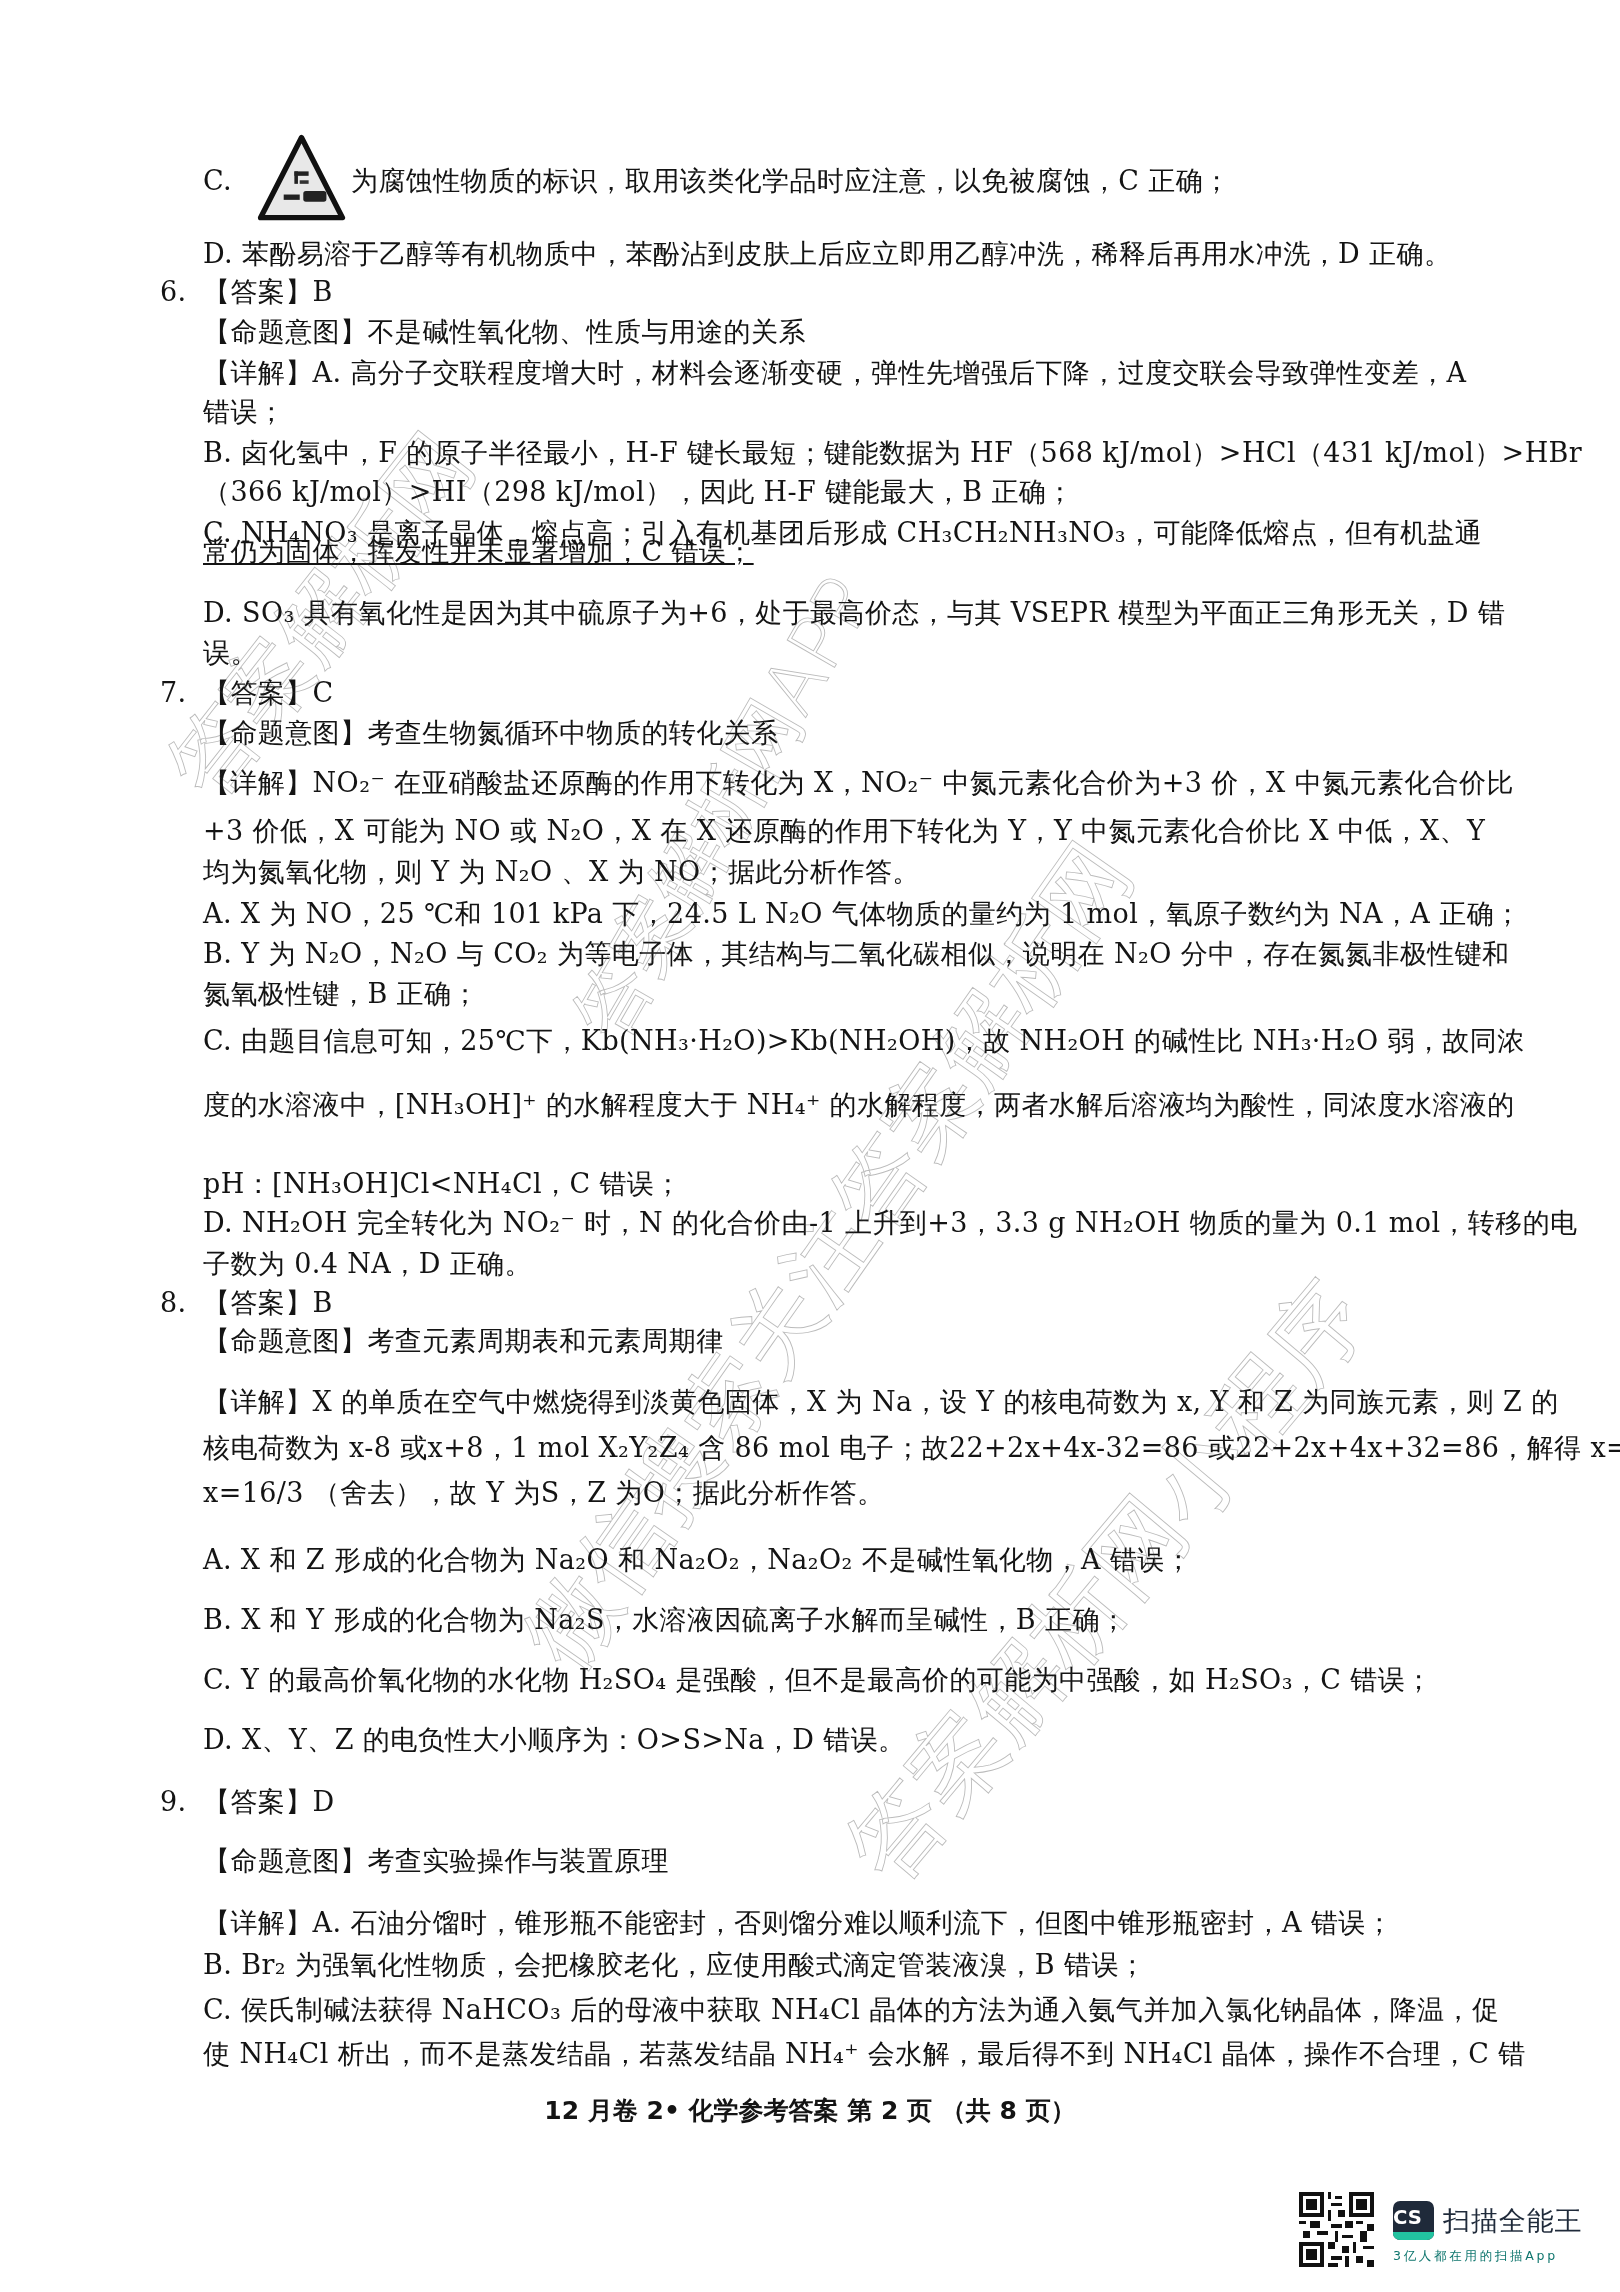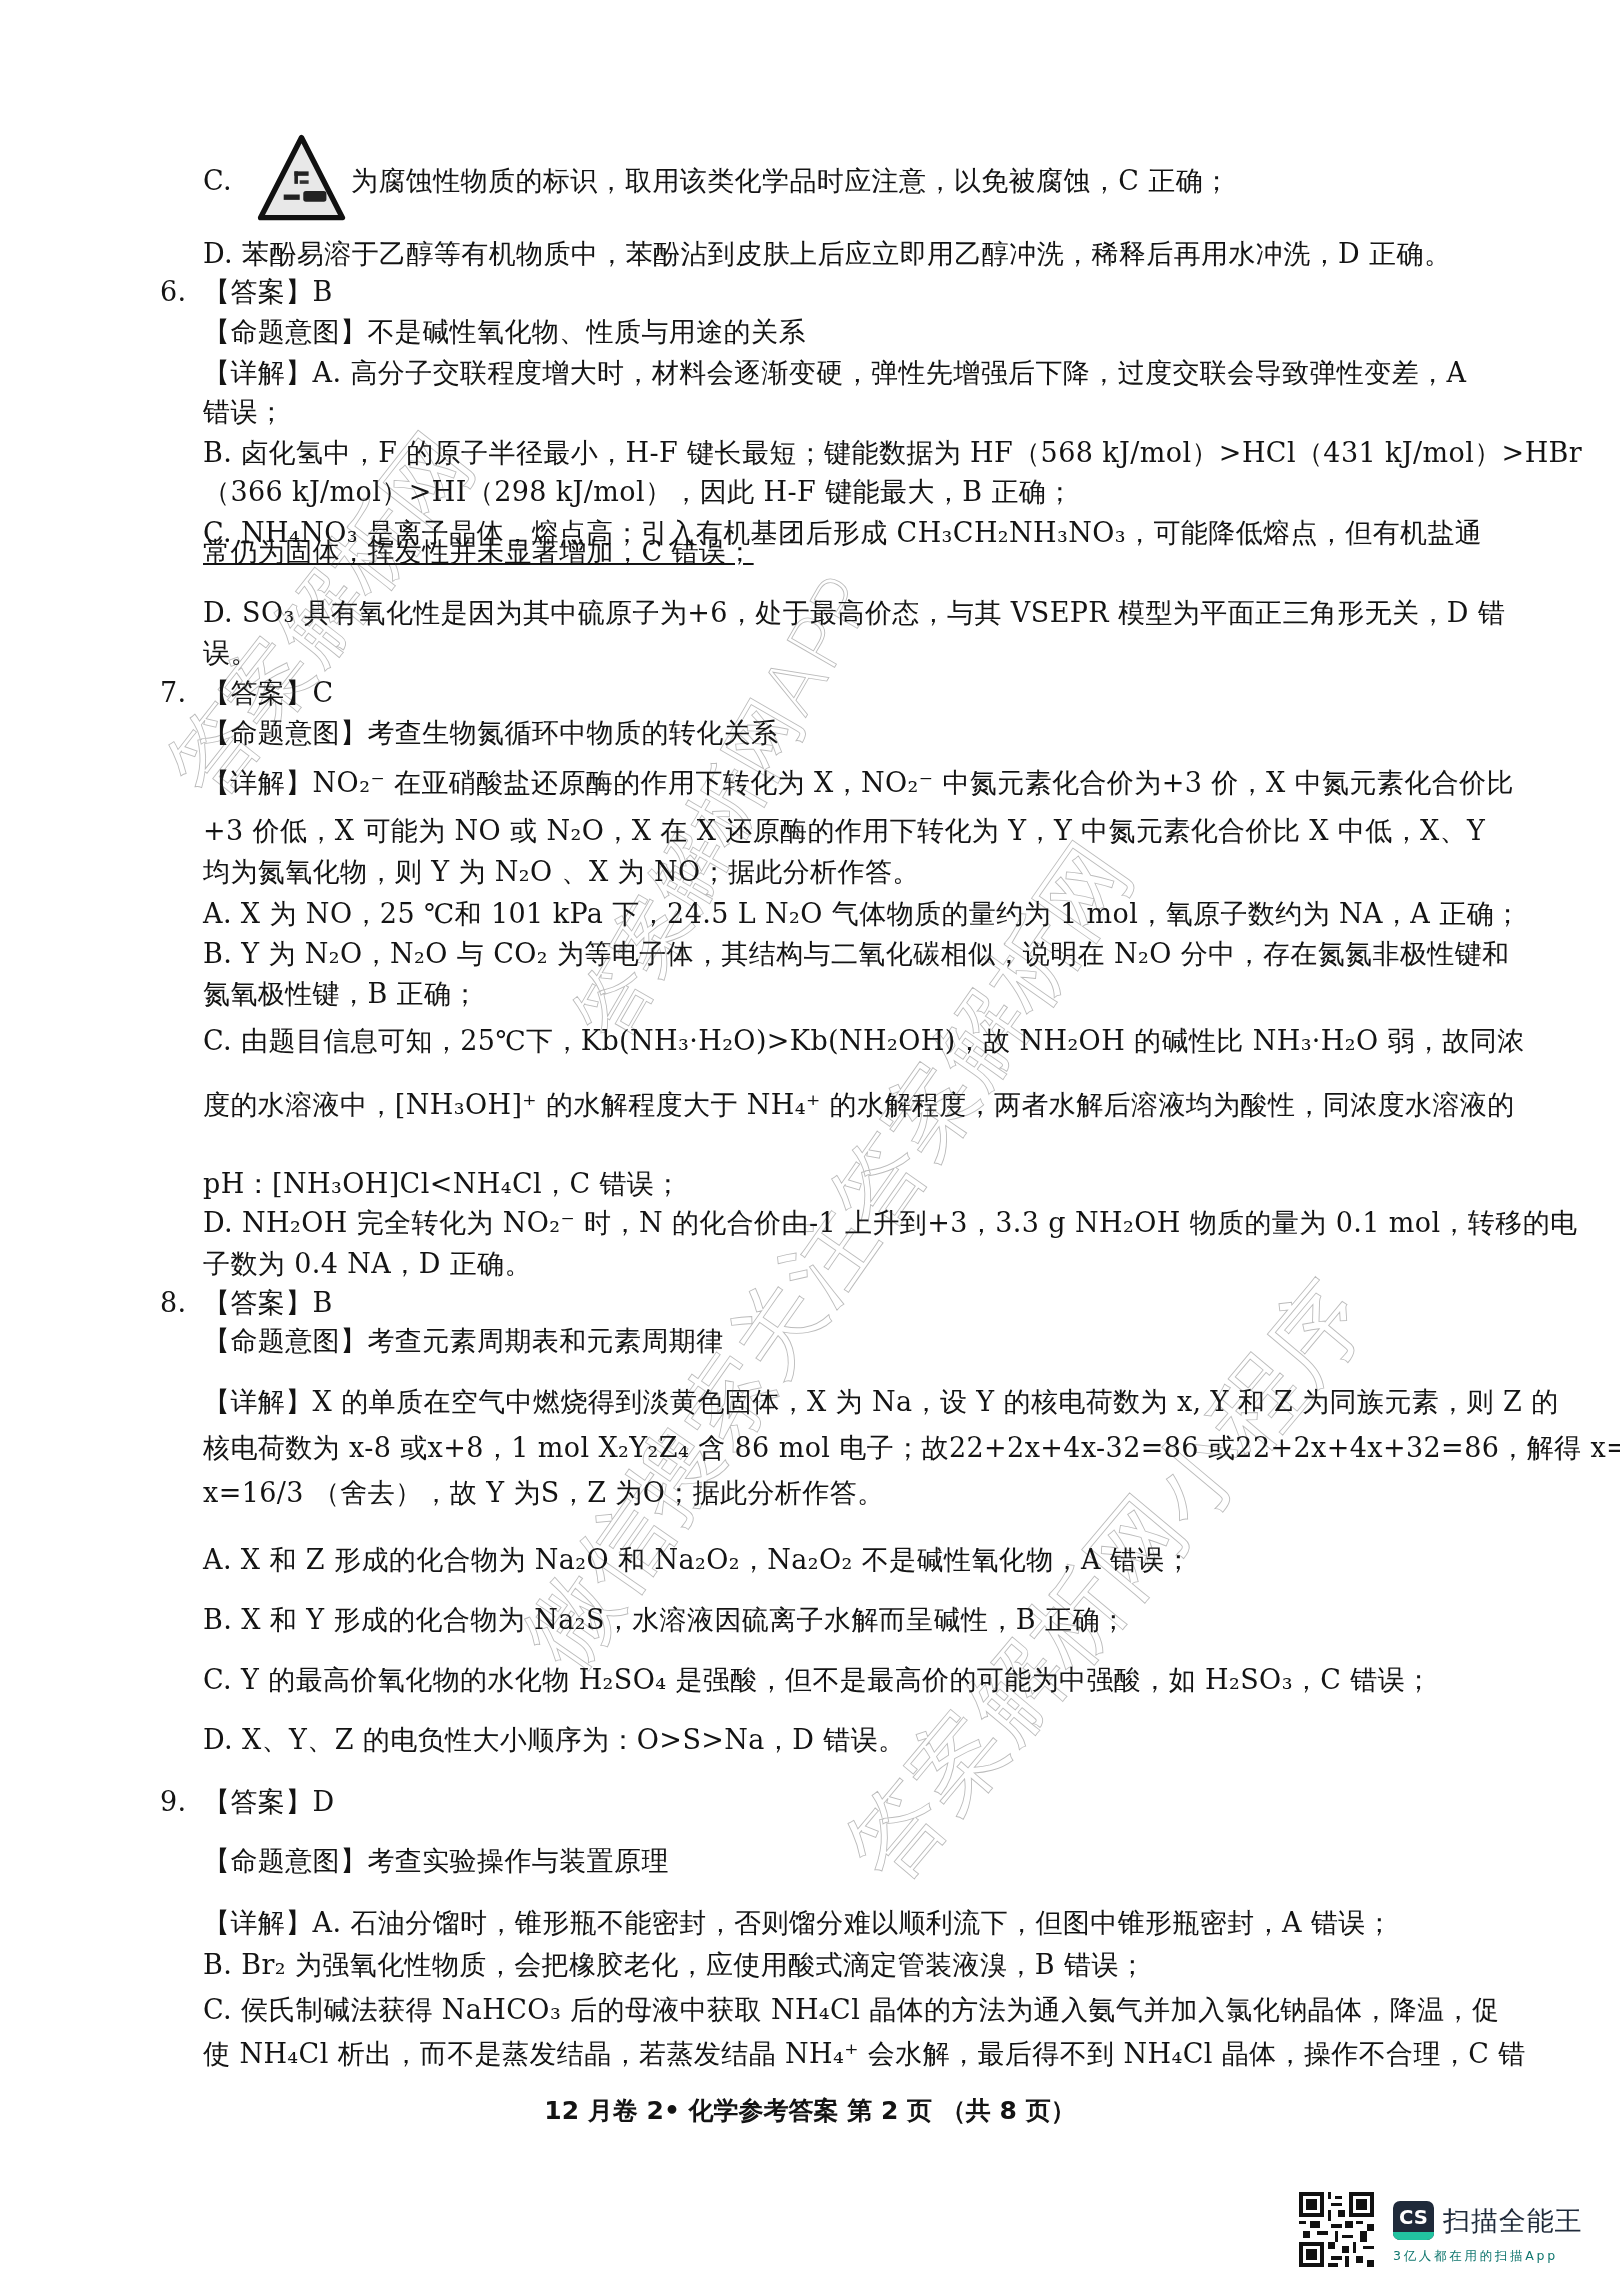--- a/index.html
+++ b/index.html
@@ -28,21 +28,21 @@
     -webkit-text-stroke: 0.9px rgba(60,60,60,0.35); color: transparent;
     pointer-events: none;
   }
   .cs-badge {
     position: absolute; left: 1299px; top: 2183px; width: 321px; height: 98px;
     font-family: "DejaVu Sans", "Liberation Sans", sans-serif;
   }
   .qr { position: absolute; left: 0; top: 9px; width: 75px; height: 75px; }
   .cs-logo {
     position: absolute; left: 94px; top: 18px; width: 41px; height: 39px; border-radius: 7.1px;
-    background: #1f2a3a; color: #fff; font-weight: bold; font-size: 19.6px; text-align: center;
+    background: #1f2a3a; color: #fff; font-weight: bold; font-size: 19.6px; text-align: left;
     line-height: 34px; overflow: hidden;
   }
   .cs-logo .bar { position: absolute; left: 0; bottom: 0; width: 100%; height: 8px; background: #22c3a0; }
   .cs-title { position: absolute; left: 144px; top: 19.6px; font-size: 27px; color: #1f2a3a; letter-spacing: 0.9px; }
   .cs-sub { position: absolute; left: 94px; top: 65px; font-size: 12.5px; color: #0f766e; letter-spacing: 2.7px; }
 </style>
 </head>
 <body>
 
 <div class="page">

